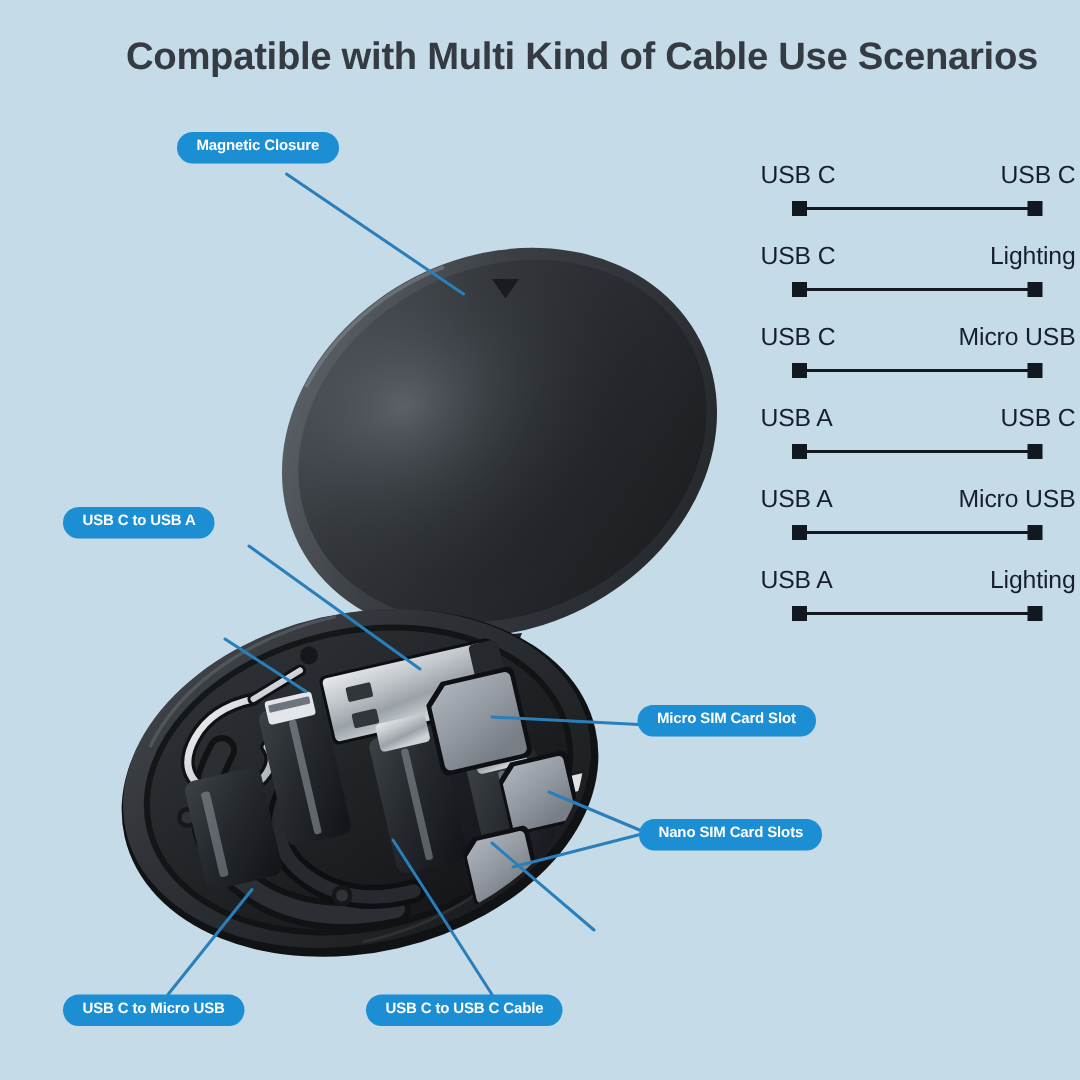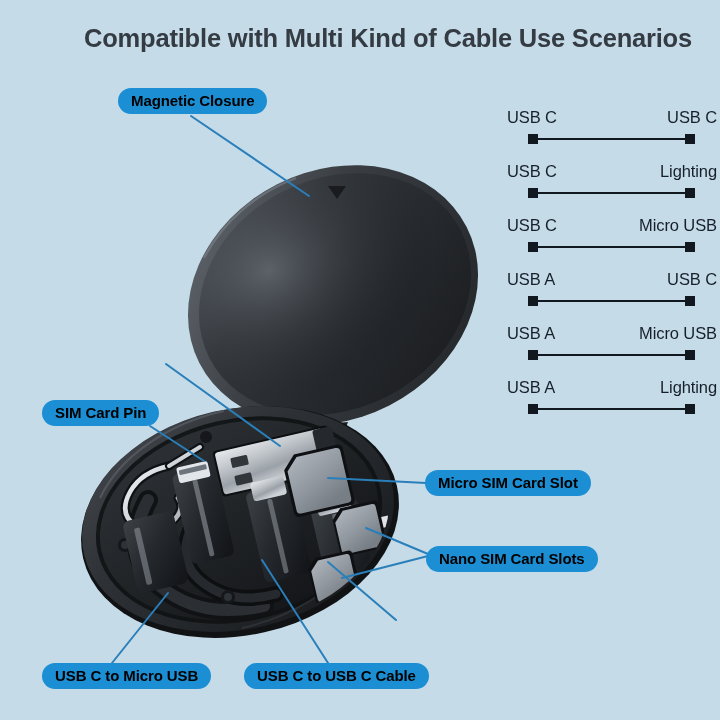--- a/index.html
+++ b/index.html
@@ -18,22 +18,22 @@
     font-size:25.5px;font-weight:bold;
     letter-spacing:-0.2px;
     color:#343b43;
     white-space:nowrap;
   }
 
   
   .pill{
     position:absolute;
     background:#1b8ed4;
-    color:#000000;
-    font-size:15px;font-weight:bold;
+    color:#ffffff;
+    font-size:10px;font-weight:bold;
     border-radius:14px;
     padding:5px 13px 6px 13px;
     white-space:nowrap;
     line-height:1.0;
     box-sizing:border-box;
     letter-spacing:-0.1px;
     text-align:right;
   }
 
   
@@ -227,22 +227,22 @@
       <line x1="400" y1="554" x2="338" y2="528"></line>
       <line x1="400" y1="556" x2="314" y2="578"></line>
       <line x1="368" y1="620" x2="300" y2="562"></line>
       <line x1="300" y1="663" x2="234" y2="560"></line>
       <line x1="84" y1="663" x2="140" y2="593"></line>
     </g>
   </svg>
 
   <div class="pill" style="left:90px;top:88px;">Magnetic Closure</div>
 
-
-  <div class="pill" style="left:14px;top:400px;">SIM Card Pin</div>
+  <div class="pill" style="left:14px;top:338px;">USB C to USB A</div>
+
 
   <div class="pill" style="left:398px;top:546px;">Nano SIM Card Slots</div>
 
   <div class="pill" style="left:397px;top:470px;">Micro SIM Card Slot</div>
 
 
   <div class="pill" style="left:216px;top:663px;">USB C to USB C Cable</div>
 
   <div class="pill" style="left:14px;top:663px;">USB C to Micro USB</div>
 

